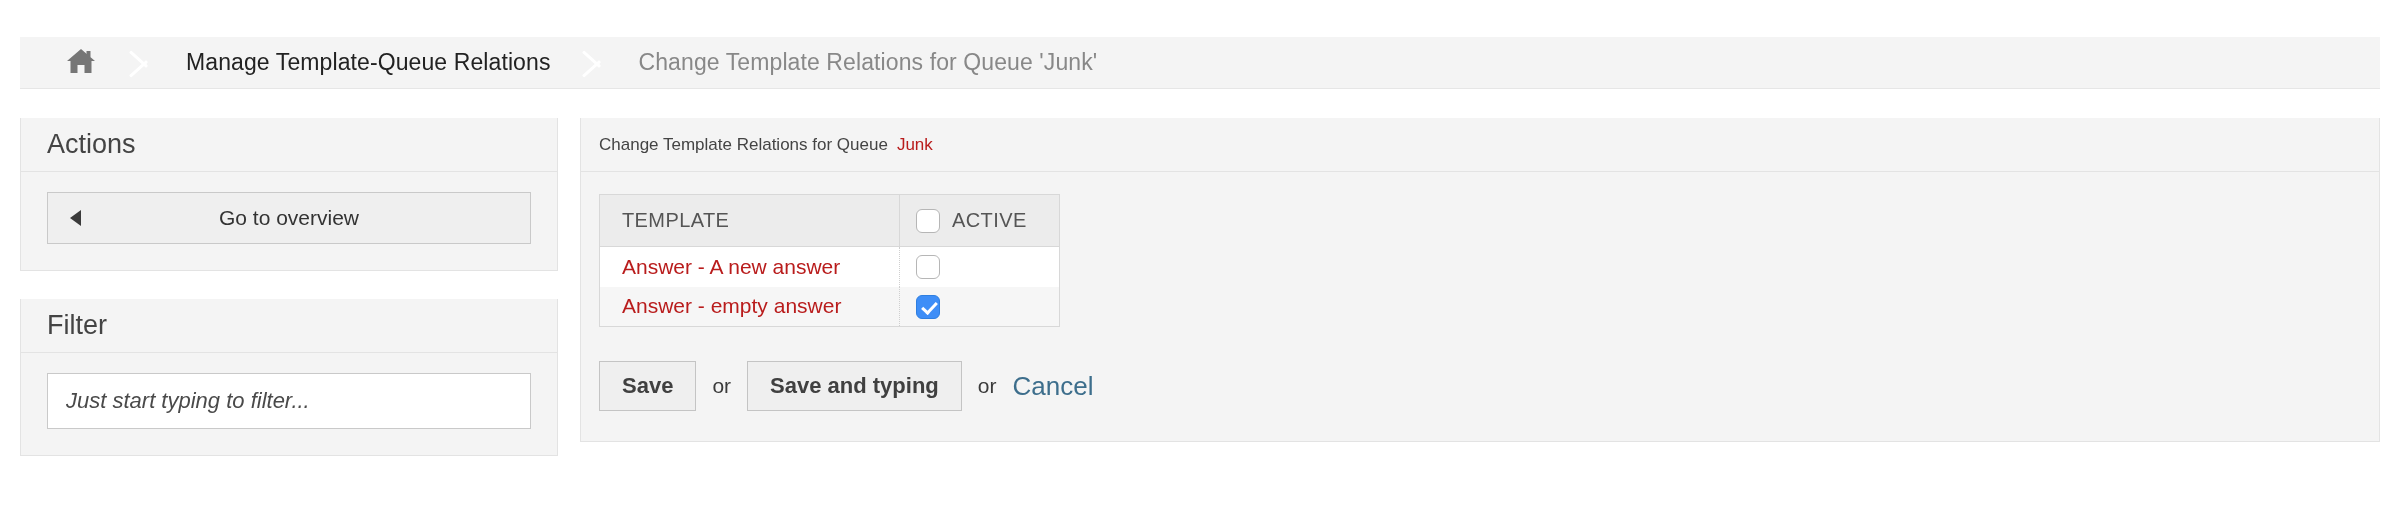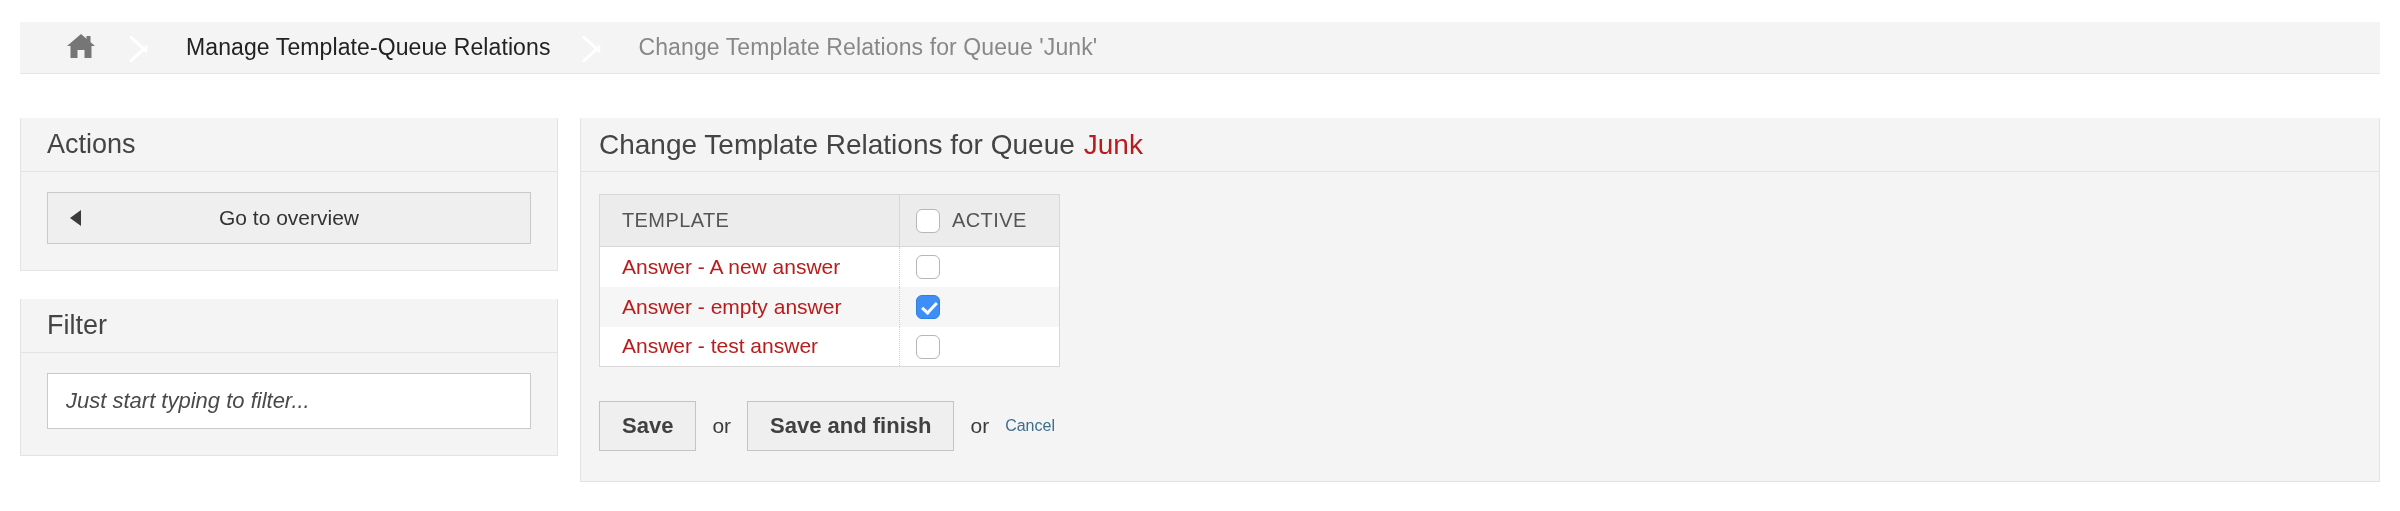--- a/index.html
+++ b/index.html
@@ -10,21 +10,21 @@
     height: 511px;
     background: #ffffff;
     font-family: "Liberation Sans", sans-serif;
     -webkit-font-smoothing: antialiased;
   }
 
   
   .breadcrumb-bar {
     position: absolute;
     left: 20px;
-    top: 22px;
+    top: 37px;
     width: 2360px;
     height: 52px;
     background: #f4f4f4;
     border-bottom: 1px solid #e6e6e6;
     display: flex;
     align-items: flex-end;
   }
   .crumb {
     position: relative;
     display: flex;
@@ -147,21 +147,21 @@
     width: 1800px;
     background: #f4f4f4;
     border: 1px solid #e3e3e3;
     border-top: none;
   }
   .content-header {
     height: 54px;
     display: flex;
     align-items: center;
     padding: 0 18px;
-    font-size: 28px;
+    font-size: 17px;
     color: #444444;
     border-bottom: 1px solid #e3e3e3;
   }
   .content-header .queue-name {
     color: #b91c1c;
     margin-left: 9px;
   }
   .content-body {
     padding: 22px 18px 30px 18px;
   }
@@ -258,21 +258,21 @@
     font-family: "Liberation Sans", sans-serif;
     cursor: pointer;
     line-height: 1;
   }
   .or-text {
     font-size: 21px;
     color: #3b3b3b;
     margin: 0 16px;
   }
   .cancel-link {
-    font-size: 16px;
+    font-size: 26px;
     color: #3d6e8c;
     text-decoration: none;
     cursor: pointer;
   }
 </style>
 </head>
 <body>
 
 <div class="breadcrumb-bar">
   <div class="crumb crumb-home">
@@ -350,33 +350,25 @@
           </td>
         </tr>
         <tr class="row-even">
           <td class="cell-template">
             <a>Answer - empty answer</a>
           </td>
           <td class="cell-active">
             <span class="cbx checked"></span>
           </td>
         </tr>
-        <tr class="row-odd">
-          <td class="cell-template">
-            <a>Answer - test answer</a>
-          </td>
-          <td class="cell-active">
-            <span class="cbx"></span>
-          </td>
-        </tr>
       </tbody>
     </table>
 
     <div class="form-actions">
       <button class="btn">Save</button>
       <span class="or-text">or</span>
-      <button class="btn">Save and finish</button>
+      <button class="btn">Save and typing</button>
       <span class="or-text">or</span>
       <a class="cancel-link">Cancel</a>
     </div>
 
   </div>
 </div>
 
 </body></html>

